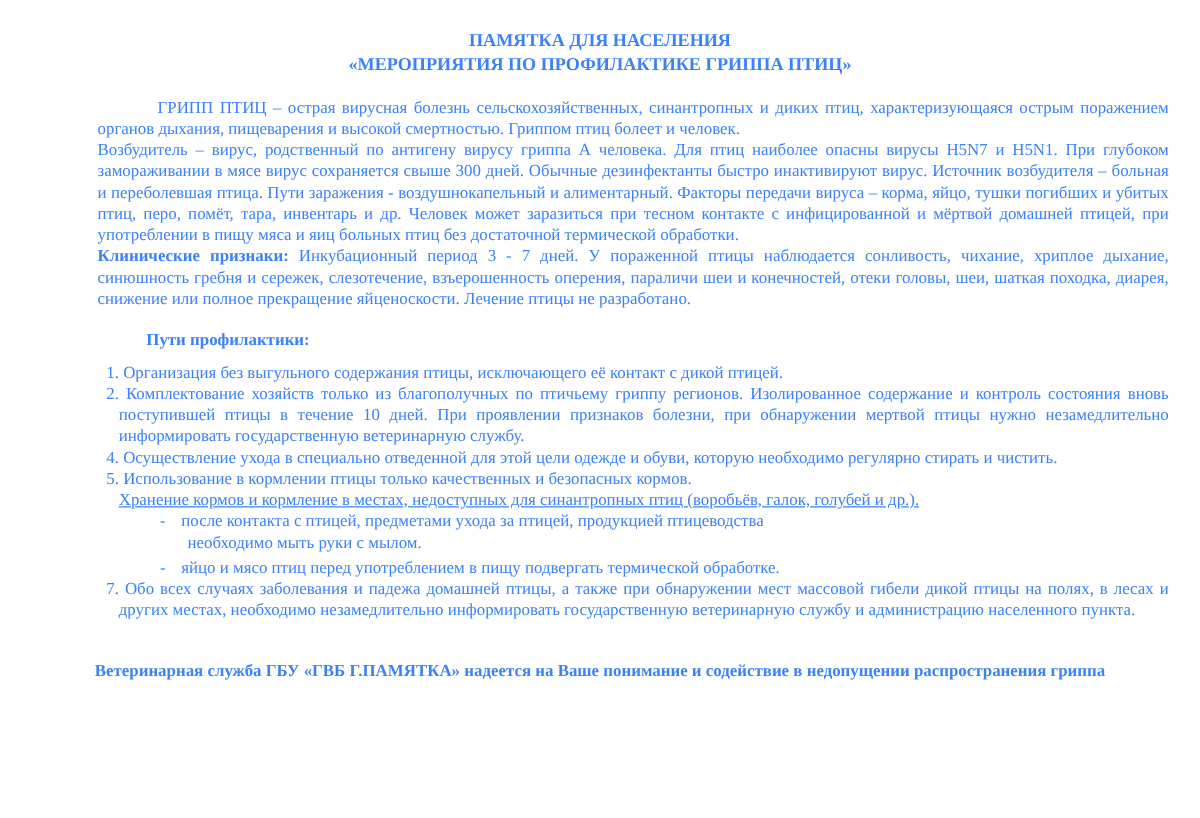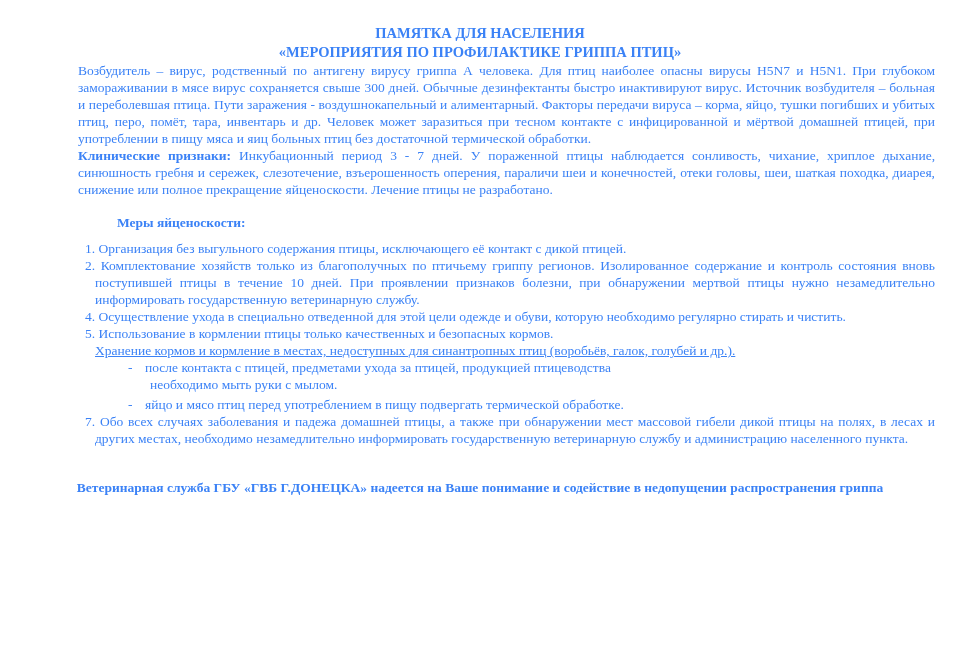--- a/index.html
+++ b/index.html
@@ -82,26 +82,27 @@
 </head>
 <body>
 
 <div class="page">
 
   <div class="doc-title">
     <div>ПАМЯТКА ДЛЯ НАСЕЛЕНИЯ</div>
     <div>«МЕРОПРИЯТИЯ ПО ПРОФИЛАКТИКЕ ГРИППА ПТИЦ»</div>
   </div>
 
+  <p class="para first">ГРИПП ПТИЦ – острая вирусная болезнь сельскохозяйственных, синантропных и диких птиц, характеризующаяся острым поражением органов дыхания, пищеварения и высокой смертностью. Гриппом птиц болеет и человек.</p>
 
   <p class="para">Возбудитель – вирус, родственный по антигену вирусу гриппа А человека. Для птиц наиболее опасны вирусы H5N7 и H5N1. При глубоком замораживании в мясе вирус сохраняется свыше 300 дней. Обычные дезинфектанты быстро инактивируют вирус. Источник возбудителя – больная и переболевшая птица. Пути заражения - воздушнокапельный и алиментарный. Факторы передачи вируса – корма, яйцо, тушки погибших и убитых птиц, перо, помёт, тара, инвентарь и др. Человек может заразиться при тесном контакте с инфицированной и мёртвой домашней птицей, при употреблении в пищу мяса и яиц больных птиц без достаточной термической обработки.</p>
 
   <p class="para"><span class="lead-bold">Клинические признаки:</span> <span>Инкубационный период 3 - 7 дней. У пораженной птицы наблюдается сонливость, чихание, хриплое дыхание, синюшность гребня и сережек, слезотечение, взъерошенность оперения, параличи шеи и конечностей, отеки головы, шеи, шаткая походка, диарея, снижение или полное прекращение яйценоскости. Лечение птицы не разработано.</span></p>
 
-  <div class="measures-heading">Меры яйценоскости:</div>
+  <div class="measures-heading">Пути профилактики:</div>
 
   <div class="measures">
 
     <div class="m-item">
       <div class="m-head"><span>1.</span> <span>Организация без выгульного содержания птицы, исключающего её контакт с дикой птицей.</span></div>
     </div>
 
     <div class="m-item">
       <div class="m-head"><span>2.</span> <span>Комплектование хозяйств только из благополучных по птичьему гриппу регионов. Изолированное содержание и контроль состояния вновь поступившей птицы в течение 10 дней. При проявлении признаков болезни, при обнаружении мертвой птицы нужно незамедлительно информировать государственную ветеринарную службу.</span></div>
     </div>
@@ -128,16 +129,16 @@
       </div>
     </div>
 
     <div class="m-item">
       <div class="m-head"><span>7.</span> <span>Обо всех случаях заболевания и падежа домашней птицы, а также при обнаружении мест массовой гибели дикой птицы на полях, в лесах и других местах, необходимо незамедлительно информировать государственную ветеринарную службу и администрацию населенного пункта.</span></div>
     </div>
 
   </div>
 
   <div class="doc-footer">
-    <div>Ветеринарная служба ГБУ «ГВБ Г.ДОНЕЦКА» надеется на Ваше понимание и содействие в недопущении распространения гриппа</div>
+    <div>Ветеринарная служба ГБУ «ГВБ Г.ПАМЯТКА» надеется на Ваше понимание и содействие в недопущении распространения гриппа</div>
   </div>
 
 </div>
 
 </body></html>

